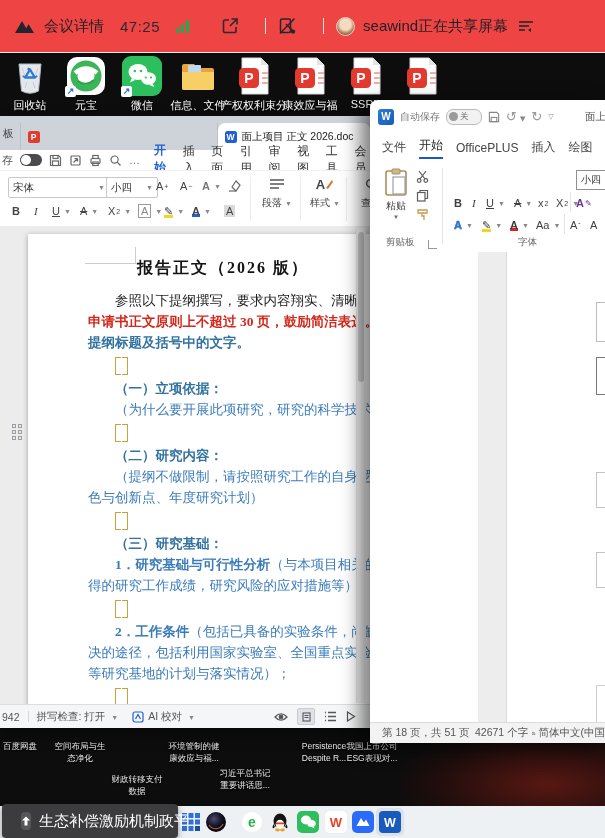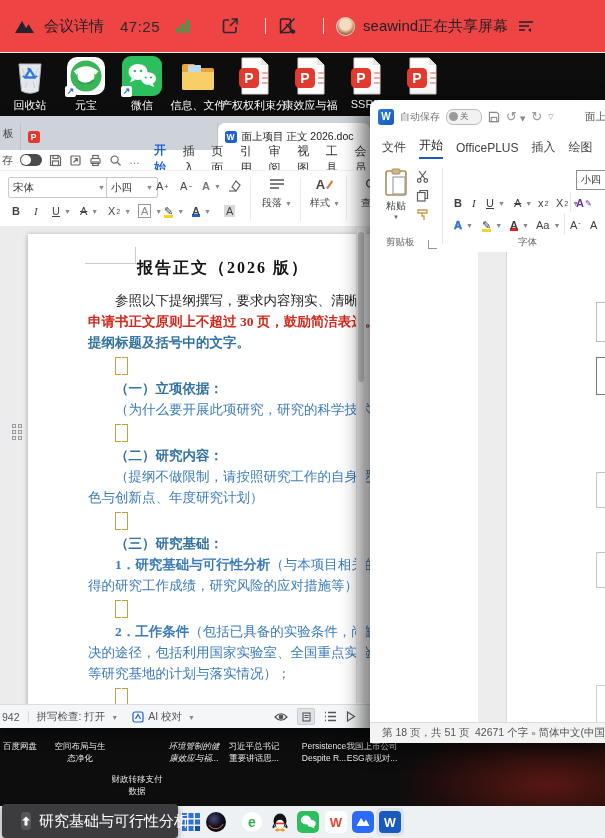--- a/index.html
+++ b/index.html
@@ -303,25 +303,25 @@
       <div>百度网盘</div>
     </div>
     <div class="desklbl" style="left: 42px;">
       <div>空间布局与生</div>
       <div>态净化</div>
     </div>
     <div class="desklbl" style="left: 99px; margin-top: 33px;">
       <div>财政转移支付</div>
       <div>数据</div>
     </div>
-    <div class="desklbl" style="left: 156px; font-style: italic;">
+    <div class="desklbl" style="left: 156px;">
       <div>环境管制的健</div>
       <div>康效应与福...</div>
     </div>
-    <div class="desklbl" style="left: 216px;">
+    <div class="desklbl" style="left: 207px; margin-top: 27px;">
       <div>习近平总书记</div>
       <div>重要讲话思...</div>
     </div>
     <div class="desklbl" style="left: 286px;">
       <div>Persistence</div>
       <div>Despite R...</div>
     </div>
     <div class="desklbl" style="left: 334px;">
       <div>我国上市公司</div>
       <div>ESG表现对...</div>
@@ -762,15 +762,15 @@
     <svg width="14" height="17" viewBox="0 0 14 17" style="margin-left:10px">
       <rect x="5" y="1" width="4" height="8" rx="2" fill="#fff"></rect>
       <path d="M2.5 7.5 a4.5 4.5 0 0 0 9 0" fill="none" stroke="#fff" stroke-width="1.4"></path>
       <path d="M7 12 V14.5 M4.5 15 h5" stroke="#fff" stroke-width="1.4"></path>
     </svg>
     <span class="sharebox">
       <svg width="10" height="10" viewBox="0 0 10 10">
           <path d="M5 0.5 L9 4.5 H6.5 V9.5 H3.5 V4.5 H1 Z" fill="#fff"></path>
         </svg>
     </span>
-    <span class="txt">研究基础与可行性分析</span>
+    <span class="txt">生态补偿激励机制政平</span>
   </div>
 </div>
 
 </body></html>

